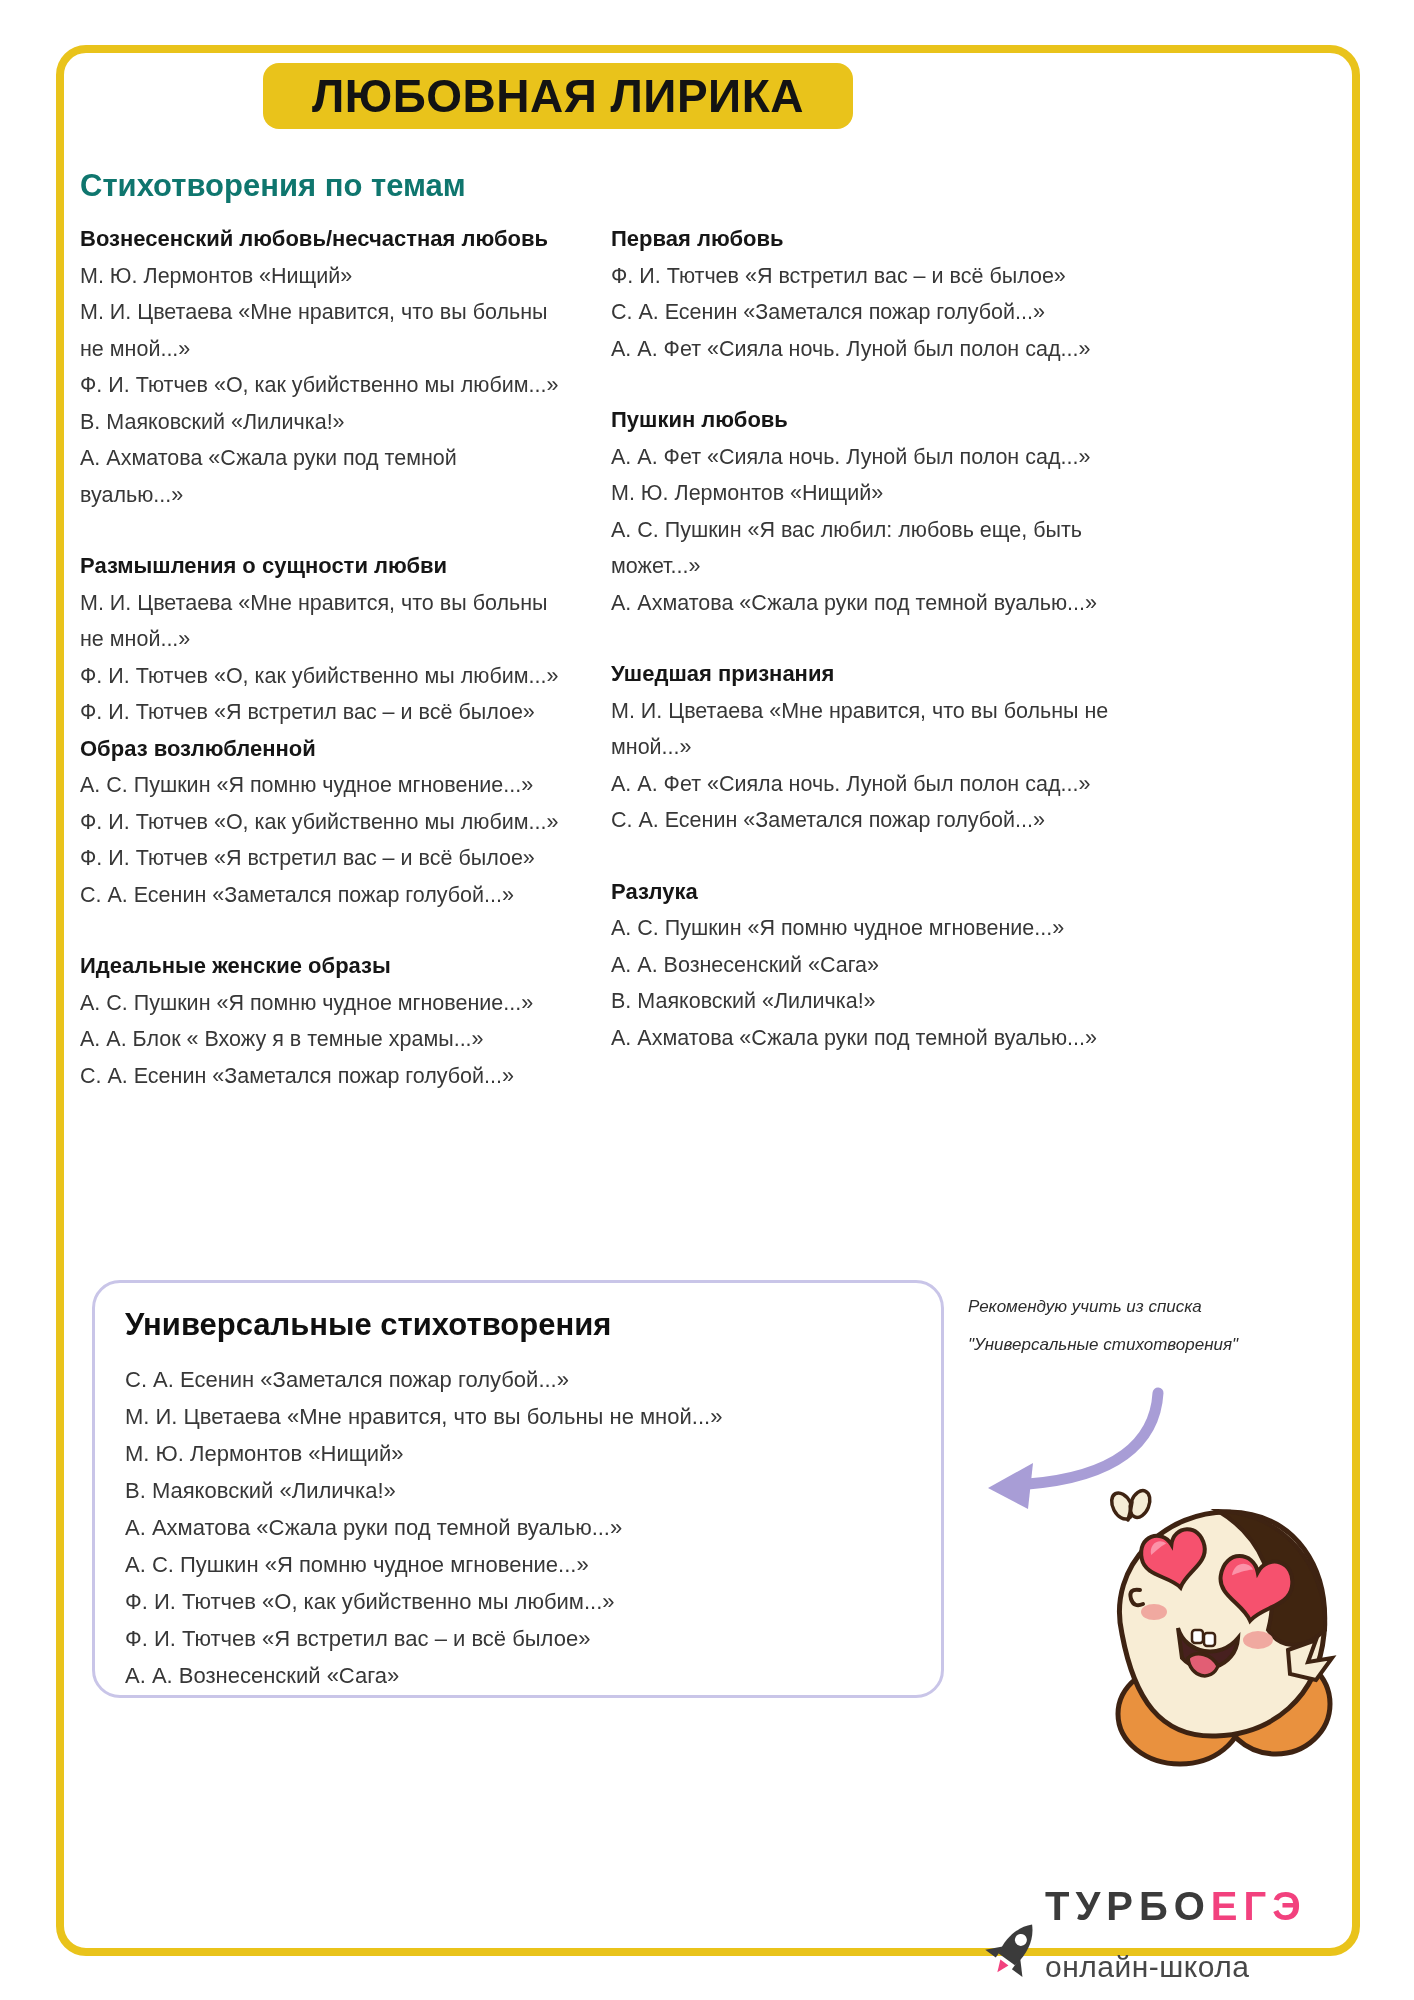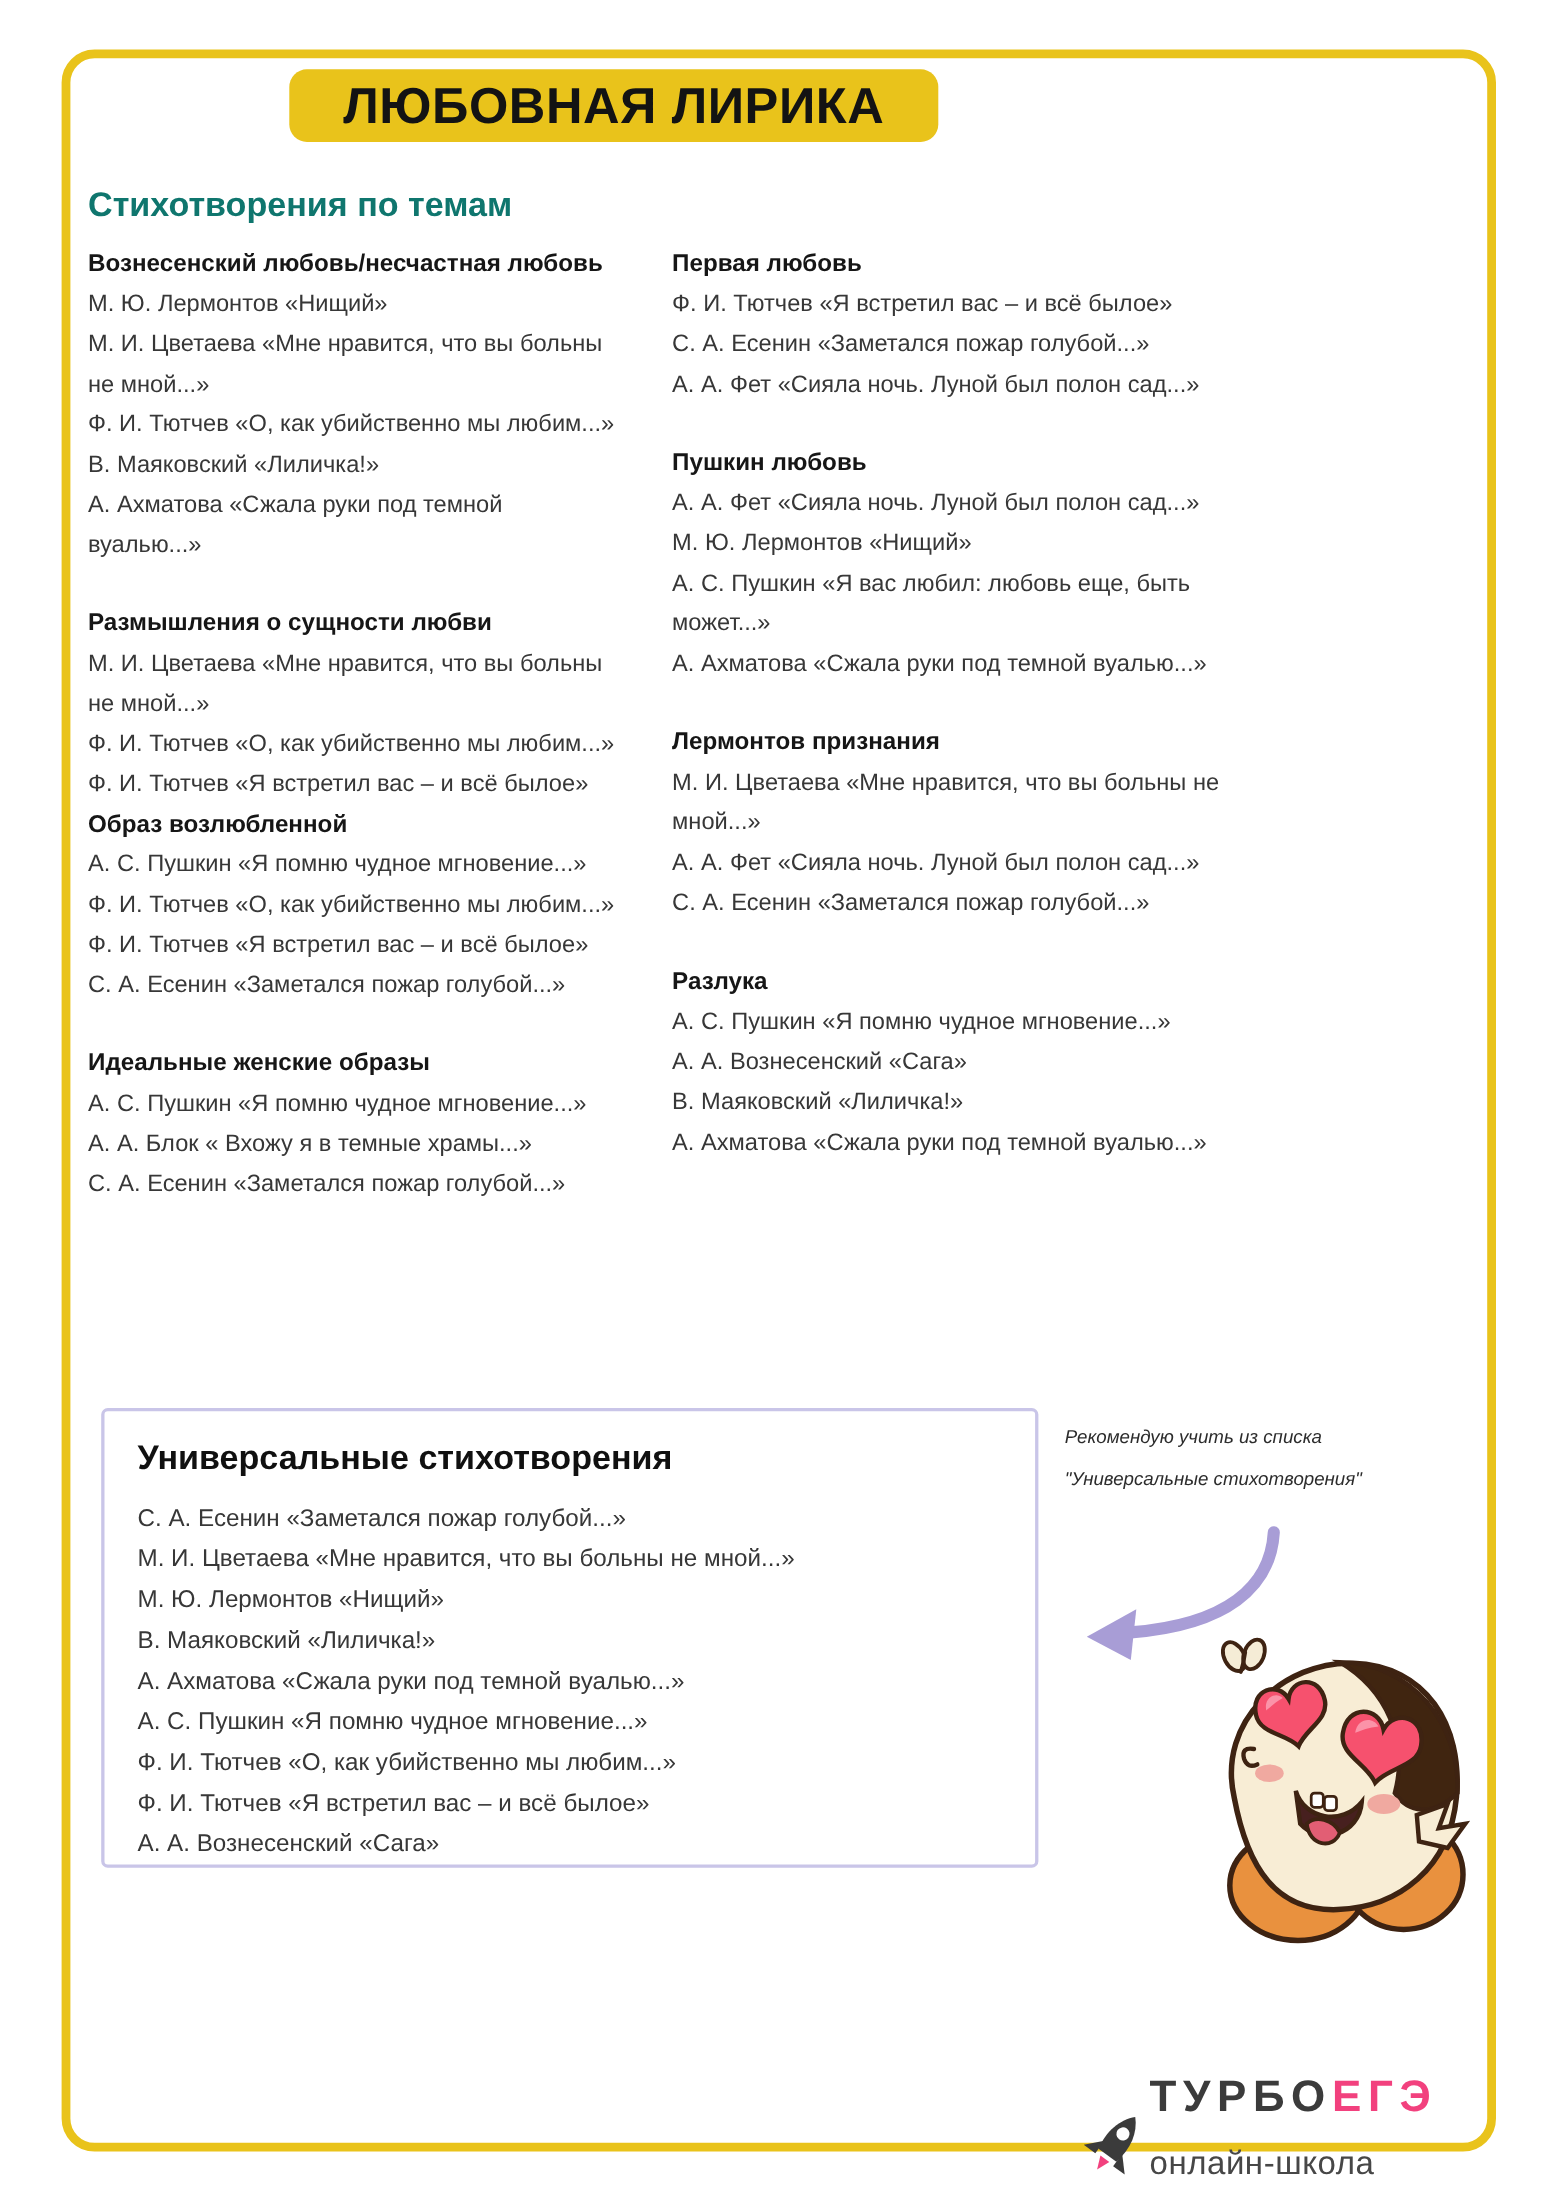--- a/index.html
+++ b/index.html
@@ -29,21 +29,21 @@
   .theme-section{margin-bottom:35px;}
   .theme-section.tight{margin-bottom:0;}
   .theme-title{
     font-size:22px;font-weight:800;color:#161616;line-height:36.5px;
   }
   .poem{
     font-size:21.5px;color:#373737;line-height:36.5px;
   }
   .universal-box{
     position:absolute;left:92px;top:1280px;width:852px;height:418px;
-    box-sizing:border-box;border:3px solid #C9C5E8;border-radius:6px;
+    box-sizing:border-box;border:3px solid #C9C5E8;border-radius:28px;
     padding:24px 30px 0 30px;background:transparent;
   }
   .universal-title{
     margin:0 0 18px 0;font-size:31px;font-weight:800;color:#101010;
   }
   .universal-item{
     font-size:22px;color:#373737;line-height:37px;
   }
   .note{
     position:absolute;left:968px;top:1288px;width:300px;
@@ -122,21 +122,21 @@
 
       <div class="theme-section">
         <div class="theme-title">Пушкин любовь</div>
         <div class="poem">А. А. Фет «Сияла ночь. Луной был полон сад...»</div>
         <div class="poem">М. Ю. Лермонтов «Нищий»</div>
         <div class="poem">А. С. Пушкин «Я вас любил: любовь еще, быть может...»</div>
         <div class="poem">А. Ахматова «Сжала руки под темной вуалью...»</div>
       </div>
 
       <div class="theme-section">
-        <div class="theme-title">Лермонтов признания</div>
+        <div class="theme-title">Ушедшая признания</div>
         <div class="poem">М. И. Цветаева «Мне нравится, что вы больны не мной...»</div>
         <div class="poem">А. А. Фет «Сияла ночь. Луной был полон сад...»</div>
         <div class="poem">С. А. Есенин «Заметался пожар голубой...»</div>
       </div>
 
       <div class="theme-section">
         <div class="theme-title">Разлука</div>
         <div class="poem">А. С. Пушкин «Я помню чудное мгновение...»</div>
         <div class="poem">А. А. Вознесенский «Сага»</div>
         <div class="poem">В. Маяковский «Лиличка!»</div>

